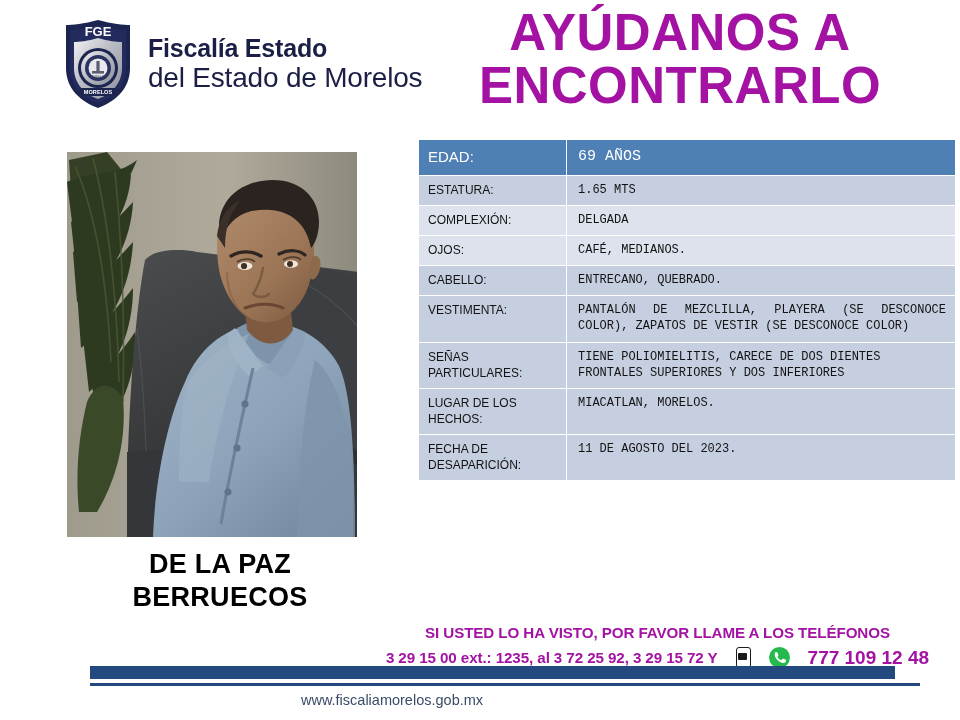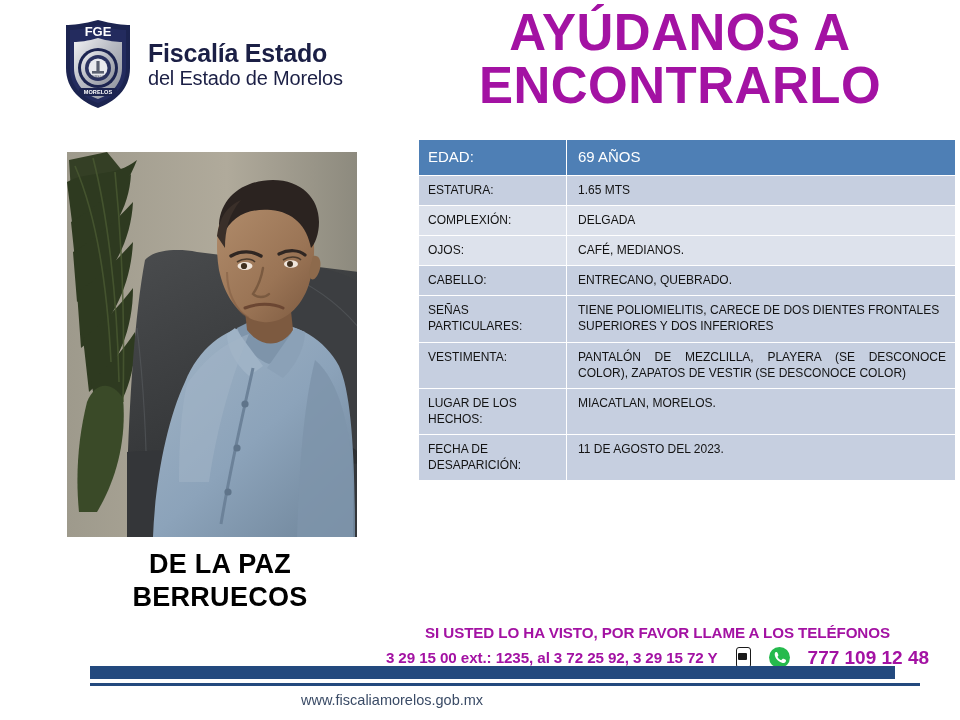--- a/index.html
+++ b/index.html
@@ -17,21 +17,21 @@
   #logo-block { position: absolute; left: 62px; top: 18px; display: flex; align-items: center; gap: 14px; }
 
   .shield-wrap { width: 72px; height: 92px; position: relative; }
 
   #org-text { line-height: 1.12; }
   #org-line1 {
     font-size: 25px; font-weight: bold; color: #1b1f45;
     letter-spacing: -0.2px; white-space: nowrap;
   }
   #org-line2 {
-    font-size: 20px; font-weight: normal; color: #1b1f45;
+    font-size: 28px; font-weight: normal; color: #1b1f45;
     letter-spacing: -0.2px; white-space: nowrap;
   }
 
   #headline {
     position: absolute; left: 400px; top: 6px; width: 560px;
     text-align: center;
     font-size: 51px; font-weight: bold;
     color: #a312a3;
     letter-spacing: 0.5px;
     line-height: 1.04;
@@ -67,21 +67,21 @@
     font-size: 12px;
     color: #131313;
     padding: 6px 9px 7px 9px;
     border: 1px solid #ffffff;
     line-height: 1.34;
   }
   #info-table td.k { width: 148px; }
   #info-table tr.hdr td { background: #4e7fb5; color: #ffffff; font-size: 15px; padding-top: 7px; padding-bottom: 8px; }
   #info-table tr.shadeA td { background: #c6cfe0; }
   #info-table tr.shadeB td { background: #dde2ec; }
-  #info-table td.v { padding-left: 11px; }
+  #info-table td.v { padding-left: 11px; font-family: Liberation Mono, monospace; }
   td.v.justify { text-align: justify; text-align-last: left; }
 
   
   #contact {
     position: absolute; left: 355px; top: 622px; width: 605px;
     text-align: center;
     color: #a312a3;
     font-weight: bold;
     font-size: 15.2px;
     line-height: 1.45;
@@ -275,26 +275,26 @@
     </tr>
     <tr class="shadeB">
       <td class="k">OJOS:</td>
       <td class="v">CAFÉ, MEDIANOS.</td>
     </tr>
     <tr class="shadeA">
       <td class="k">CABELLO:</td>
       <td class="v">ENTRECANO, QUEBRADO.</td>
     </tr>
     <tr class="shadeA">
+      <td class="k">VESTIMENTA:</td>
+      <td class="v justify">PANTALÓN DE MEZCLILLA, PLAYERA (SE DESCONOCE COLOR), ZAPATOS DE VESTIR (SE DESCONOCE COLOR)</td>
+    </tr>
+    <tr class="shadeA">
       <td class="k">SEÑAS PARTICULARES:</td>
       <td class="v">TIENE POLIOMIELITIS, CARECE DE DOS DIENTES FRONTALES SUPERIORES Y DOS INFERIORES</td>
-    </tr>
-    <tr class="shadeA">
-      <td class="k">VESTIMENTA:</td>
-      <td class="v justify">PANTALÓN DE MEZCLILLA, PLAYERA (SE DESCONOCE COLOR), ZAPATOS DE VESTIR (SE DESCONOCE COLOR)</td>
     </tr>
     <tr class="shadeA">
       <td class="k">LUGAR DE LOS HECHOS:</td>
       <td class="v">MIACATLAN, MORELOS.</td>
     </tr>
     <tr class="shadeA">
       <td class="k">FECHA DE DESAPARICIÓN:</td>
       <td class="v">11 DE AGOSTO DEL  2023.</td>
     </tr>
   </tbody>

